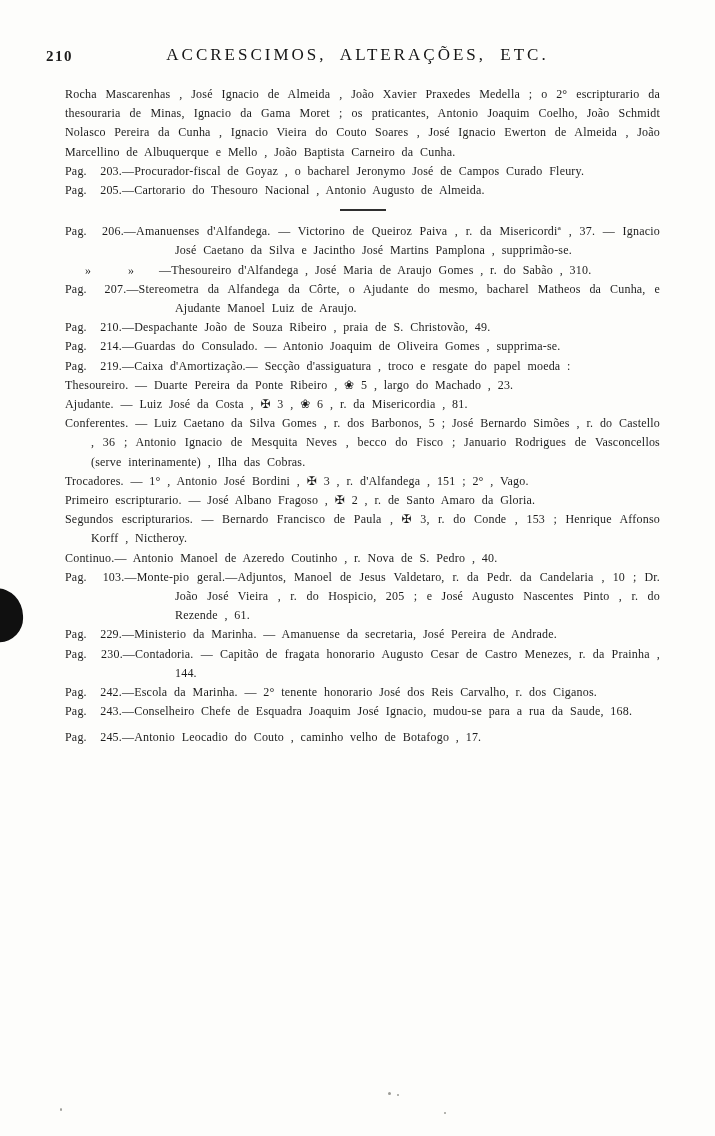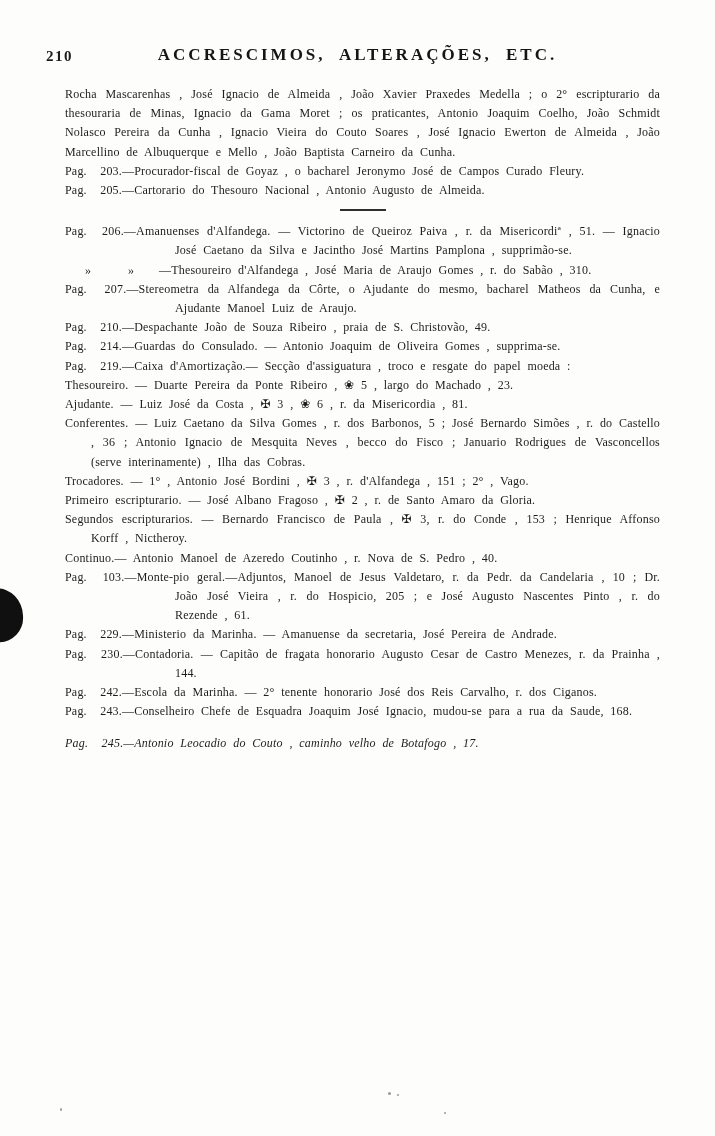--- a/index.html
+++ b/index.html
@@ -15,21 +15,21 @@
     color:#1d1d1d;
     overflow:hidden;
   }
   header{position:relative;padding-top:45px;height:28px;}
   .pagenum{
     position:absolute;left:46px;top:48px;
     font-weight:700;font-size:15px;letter-spacing:1.5px;
   }
   h1.title{
     margin:0;text-align:center;
-    font-size:17px;font-weight:700;
+    font-size:17px;font-weight:400;
     letter-spacing:3px;word-spacing:7px;
     color:#151515;
   }
   main{
     padding:12px 55px 0 65px;
     font-size:12px;
     line-height:19.2px;
     letter-spacing:0.2px;
     word-spacing:3.5px;
   }
@@ -41,21 +41,21 @@
   .lbl{white-space:pre;}
   .ditto-lbl{
     display:inline-block;text-indent:0;
     width:94px;padding-left:20px;box-sizing:border-box;
     word-spacing:34px;letter-spacing:0;
   }
   hr.divider{
     width:46px;border:0;border-top:2px solid #2f2f2f;
     margin:9px auto 11px auto;
   }
-  .e-pag:last-child{margin-top:12px;font-style:italic;}
+  .e-pag:last-child{margin-top:6px;}
   .ink-blot{
     position:absolute;left:-3px;top:588px;
     width:26px;height:54px;background:#101010;
     border-radius:0 28px 26px 0 / 0 30px 26px 0;
     transform:rotate(-1.5deg);
   }
   .speck{position:absolute;background:#9b9b96;border-radius:50%;}
   .speck.s1{left:388px;top:1092px;width:3px;height:3px;}
   .speck.s2{left:397px;top:1094px;width:2px;height:2px;}
   .speck.s3{left:60px;top:1108px;width:2px;height:3px;}
@@ -68,21 +68,21 @@
   <header>
     <span class="pagenum">210</span>
     <h1 class="title">ACCRESCIMOS, ALTERAÇÕES, ETC.</h1>
   </header>
 
   <main id="entry-list">
       <p class="entry e-intro"><span>Rocha Mascarenhas , José Ignacio de Almeida , João Xavier Praxedes Medella ; o 2° escripturario da thesouraria de Minas, Ignacio da Gama Moret ; os praticantes, Antonio Joaquim Coelho, João Schmidt Nolasco Pereira da Cunha , Ignacio Vieira do Couto Soares , José Ignacio Ewerton de Almeida , João Marcellino de Albuquerque e Mello , João Baptista Carneiro da Cunha.</span></p>
       <p class="entry e-pag"><span class="lbl">Pag.  203.—</span><span>Procurador-fiscal de Goyaz , o bacharel Jeronymo José de Campos Curado Fleury.</span></p>
       <p class="entry e-pag"><span class="lbl">Pag.  205.—</span><span>Cartorario do Thesouro Nacional , Antonio Augusto de Almeida.</span></p>
       <hr class="divider">
-      <p class="entry e-pag"><span class="lbl">Pag.  206.—</span><span>Amanuenses d'Alfandega. — Victorino de Queiroz Paiva , r. da Misericordiª , 51. — Ignacio José Caetano da Silva e Jacintho José Martins Pamplona , supprimão-se.</span></p>
+      <p class="entry e-pag"><span class="lbl">Pag.  206.—</span><span>Amanuenses d'Alfandega. — Victorino de Queiroz Paiva , r. da Misericordiª , 37. — Ignacio José Caetano da Silva e Jacintho José Martins Pamplona , supprimão-se.</span></p>
       <p class="entry e-ditto"><span class="lbl ditto-lbl">» »</span><span>—Thesoureiro d'Alfandega , José Maria de Araujo Gomes , r. do Sabão , 310.</span></p>
       <p class="entry e-pag"><span class="lbl">Pag.  207.—</span><span>Stereometra da Alfandega da Côrte, o Ajudante do mesmo, bacharel Matheos da Cunha, e Ajudante Manoel Luiz de Araujo.</span></p>
       <p class="entry e-pag"><span class="lbl">Pag.  210.—</span><span>Despachante João de Souza Ribeiro , praia de S. Christovão, 49.</span></p>
       <p class="entry e-pag"><span class="lbl">Pag.  214.—</span><span>Guardas do Consulado. — Antonio Joaquim de Oliveira Gomes , supprima-se.</span></p>
       <p class="entry e-pag"><span class="lbl">Pag.  219.—</span><span>Caixa d'Amortização.— Secção d'assiguatura , troco e resgate do papel moeda :</span></p>
       <p class="entry e-sub"><span>Thesoureiro. — Duarte Pereira da Ponte Ribeiro , ❀ 5 , largo do Machado , 23.</span></p>
       <p class="entry e-sub"><span>Ajudante. — Luiz José da Costa , ✠ 3 , ❀ 6 , r. da Misericordia , 81.</span></p>
       <p class="entry e-sub"><span>Conferentes. — Luiz Caetano da Silva Gomes , r. dos Barbonos, 5 ; José Bernardo Simões , r. do Castello , 36 ; Antonio Ignacio de Mesquita Neves , becco do Fisco ; Januario Rodrigues de Vasconcellos (serve interinamente) , Ilha das Cobras.</span></p>
       <p class="entry e-sub"><span>Trocadores. — 1° , Antonio José Bordini , ✠ 3 , r. d'Alfandega , 151 ; 2° , Vago.</span></p>
       <p class="entry e-sub"><span>Primeiro escripturario. — José Albano Fragoso , ✠ 2 , r. de Santo Amaro da Gloria.</span></p>

